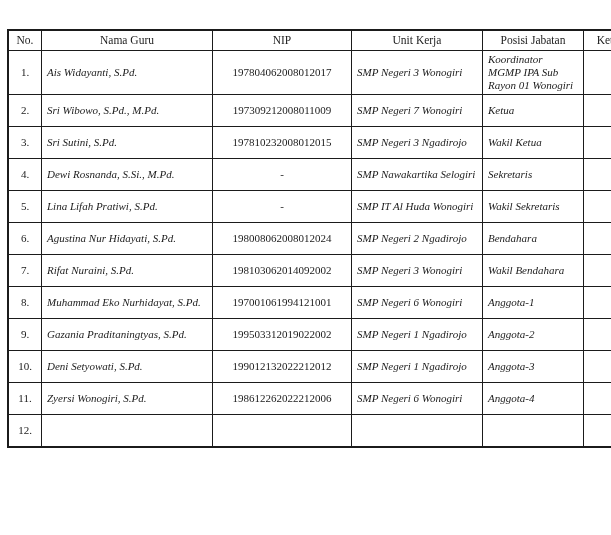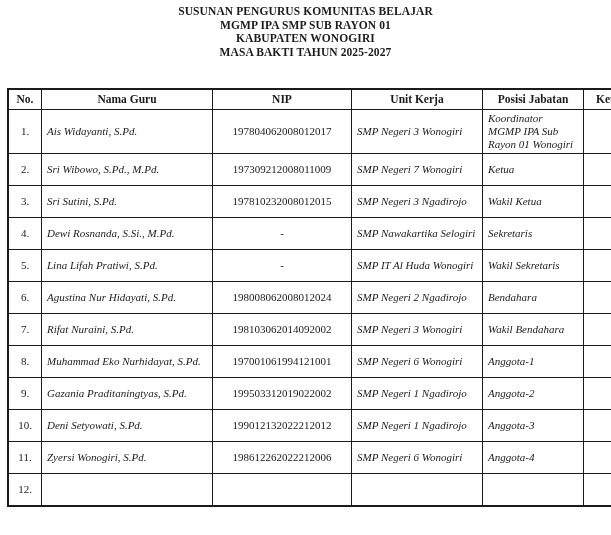--- a/index.html
+++ b/index.html
@@ -38,46 +38,40 @@
   table.roster th, table.roster td {
     border: 1px solid #1b1b1b;
     font-size: 11px;
     line-height: 13px;
     vertical-align: middle;
     padding: 2px 5px;
     overflow: hidden;
     word-wrap: break-word;
   }
   table.roster th {
-    font-weight: bold;
+    font-weight: normal;
     font-size: 11.5px;
     text-align: center;
     height: 17px;
     padding: 1px 2px;
   }
   table.roster td { height: 27px; }
   .cell-no     { width: 28px;  text-align: center; }
   .cell-nama   { width: 166px; text-align: left; }
   .cell-nip    { width: 134px; text-align: center; margin-left: 20px; }
   .cell-unit   { width: 126px; text-align: left; }
   .cell-posisi { width: 96px;  text-align: left; margin-left: 32px; }
   .cell-ket    { width: 38px;  text-align: left; }
   td.cell-nama, td.cell-unit, td.cell-posisi { padding-left: 6px; padding-right: 5px; font-style: italic; }
 </style>
 </head>
 <body>
 
 <div class="page">
 
-  <div class="doc-title">
-    <div>SUSUNAN PENGURUS KOMUNITAS BELAJAR</div>
-    <div>MGMP IPA SMP SUB RAYON 01</div>
-    <div>KABUPATEN WONOGIRI</div>
-    <div>MASA BAKTI TAHUN 2025-2027</div>
-  </div>
 
   <table class="roster">
     <thead>
       <tr>
           <th class="cell-no">No.</th>
           <th class="cell-nama">Nama Guru</th>
           <th class="cell-nip">NIP</th>
           <th class="cell-unit">Unit Kerja</th>
           <th class="cell-posisi">Posisi Jabatan</th>
           <th class="cell-ket">Ket</th>

